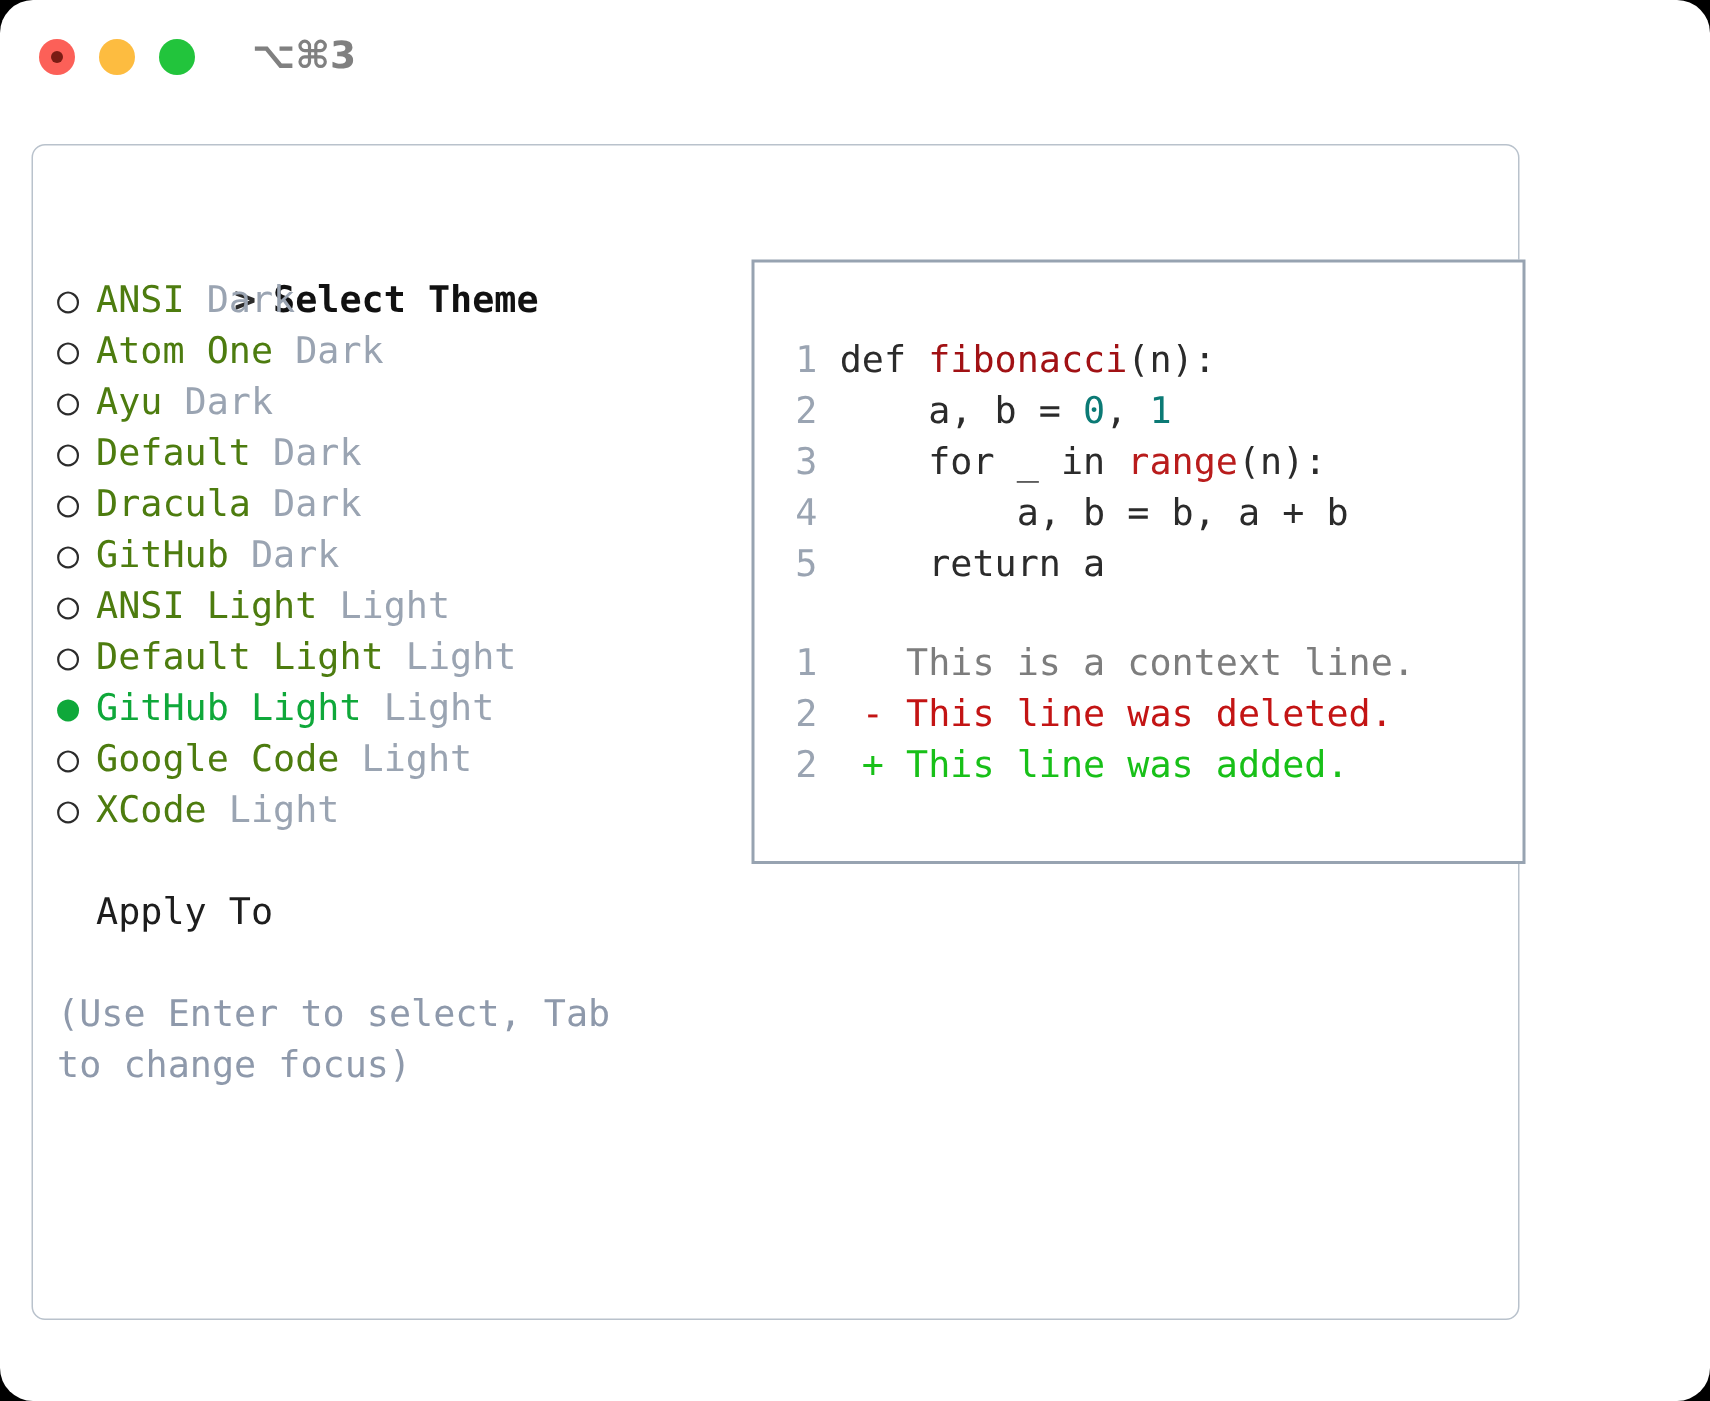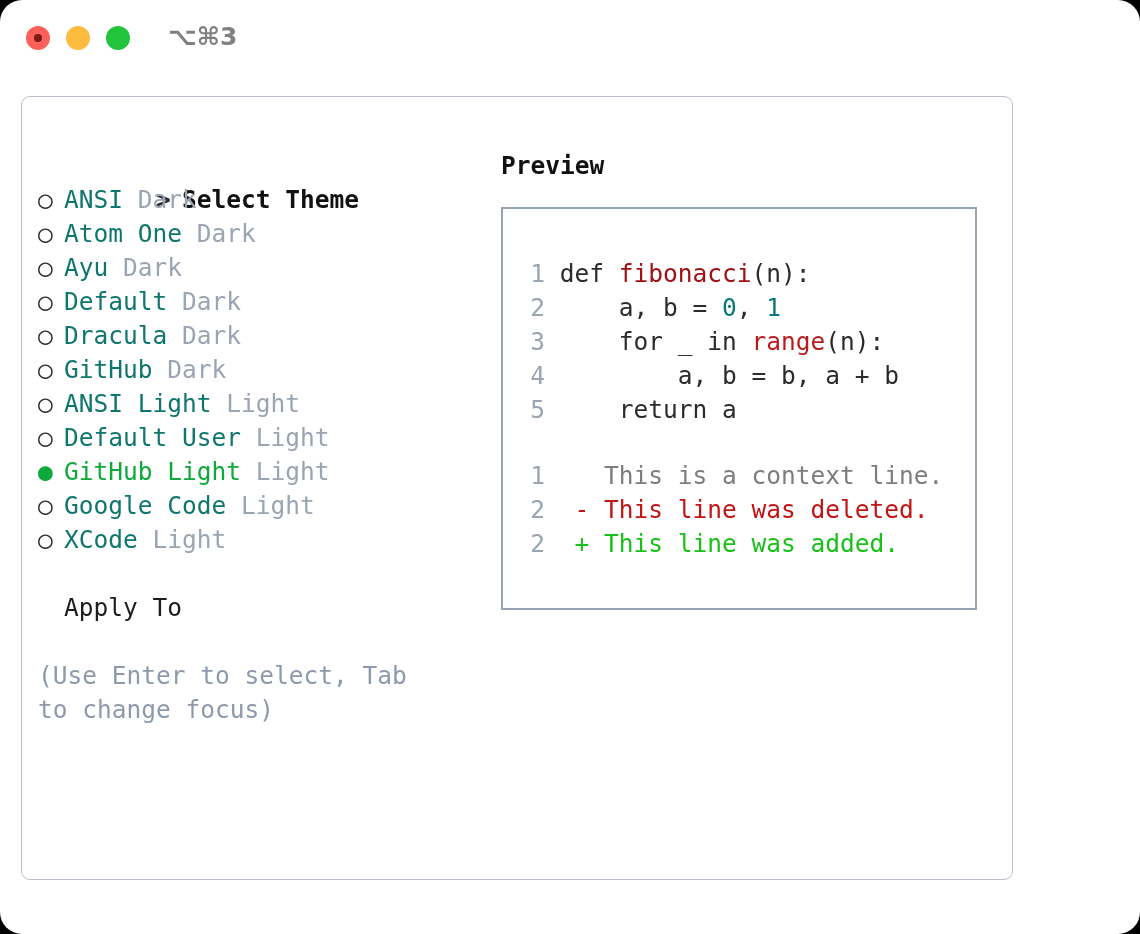--- a/index.html
+++ b/index.html
@@ -92,21 +92,21 @@
   .section-head {
     font-weight: bold;
     color: #111111;
   }
   .marker {
     display: inline-block;
     width: 26px;
     color: #2b2b2b;
   }
   .marker.sel { color: #0fa83a; }
-  .label-main { color: #0f766e; }
+  .label-main { color: #4d7c0f; }
   .label-main.sel { color: #0fa83a; }
   .label-tag { color: #9aa4b2; }
 
   #apply-head {
     margin-top: 34px;
     padding-left: 26px;
     font-weight: normal;
     color: #1d1d1d;
   }
 
@@ -127,21 +127,21 @@
     width: 500px;
   }
   #preview-title {
     font-size: 24.5px;
     line-height: 34px;
     font-weight: bold;
     color: #111111;
   }
   #preview-box {
     margin-top: 24px;
-    width: 476px;
+    width: 516px;
     height: 403px;
     border: 2px solid #97a3b1;
     box-sizing: border-box;
     background: #ffffff;
     position: relative;
   }
   #code-area {
     position: absolute;
     left: 16px;
     top: 48px;
@@ -194,34 +194,33 @@
       </div>
 
       <div id="theme-rows">
           <div class="row"><span class="marker">○</span><span class="label-main">ANSI</span><span class="label-tag"> Dark</span></div>
           <div class="row"><span class="marker">○</span><span class="label-main">Atom One</span><span class="label-tag"> Dark</span></div>
           <div class="row"><span class="marker">○</span><span class="label-main">Ayu</span><span class="label-tag"> Dark</span></div>
           <div class="row"><span class="marker">○</span><span class="label-main">Default</span><span class="label-tag"> Dark</span></div>
           <div class="row"><span class="marker">○</span><span class="label-main">Dracula</span><span class="label-tag"> Dark</span></div>
           <div class="row"><span class="marker">○</span><span class="label-main">GitHub</span><span class="label-tag"> Dark</span></div>
           <div class="row"><span class="marker">○</span><span class="label-main">ANSI Light</span><span class="label-tag"> Light</span></div>
-          <div class="row"><span class="marker">○</span><span class="label-main">Default User</span><span class="label-tag"> Light</span></div>
+          <div class="row"><span class="marker">○</span><span class="label-main">Default Light</span><span class="label-tag"> Light</span></div>
           <div class="row"><span class="marker sel">●</span><span class="label-main sel">GitHub Light</span><span class="label-tag"> Light</span></div>
           <div class="row"><span class="marker">○</span><span class="label-main">Google Code</span><span class="label-tag"> Light</span></div>
           <div class="row"><span class="marker">○</span><span class="label-main">XCode</span><span class="label-tag"> Light</span></div>
         </div>
 
       <div class="row section-head" id="apply-head">Apply To</div>
 
 
       <div id="hint">(Use Enter to select, Tab to change focus)</div>
     </div>
 
     <div id="right-col">
-      <div id="preview-title">Preview</div>
 
       <div id="preview-box">
         <div id="code-area"><div class="code-line"><span class="ln">1</span> <span class="tok-plain">def </span><span class="tok-fn">fibonacci</span><span class="tok-plain">(n):</span></div><div class="code-line"><span class="ln">2</span> <span class="tok-plain">    a, b = </span><span class="tok-num">0</span><span class="tok-plain">, </span><span class="tok-num">1</span></div><div class="code-line"><span class="ln">3</span> <span class="tok-plain">    for _ in </span><span class="tok-builtin">range</span><span class="tok-plain">(n):</span></div><div class="code-line"><span class="ln">4</span> <span class="tok-plain">        a, b = b, a + b</span></div><div class="code-line"><span class="ln">5</span> <span class="tok-plain">    return a</span></div></div>
         <div id="diff-area"><div class="code-line"><span class="ln">1</span><span class="d-ctx">    </span><span class="d-ctx">This is a context line.</span></div><div class="code-line"><span class="ln">2</span><span class="d-del">  - </span><span class="d-del">This line was deleted.</span></div><div class="code-line"><span class="ln">2</span><span class="d-add">  + </span><span class="d-add">This line was added.</span></div></div>
       </div>
     </div>
 
   </div>
 </div>
 

